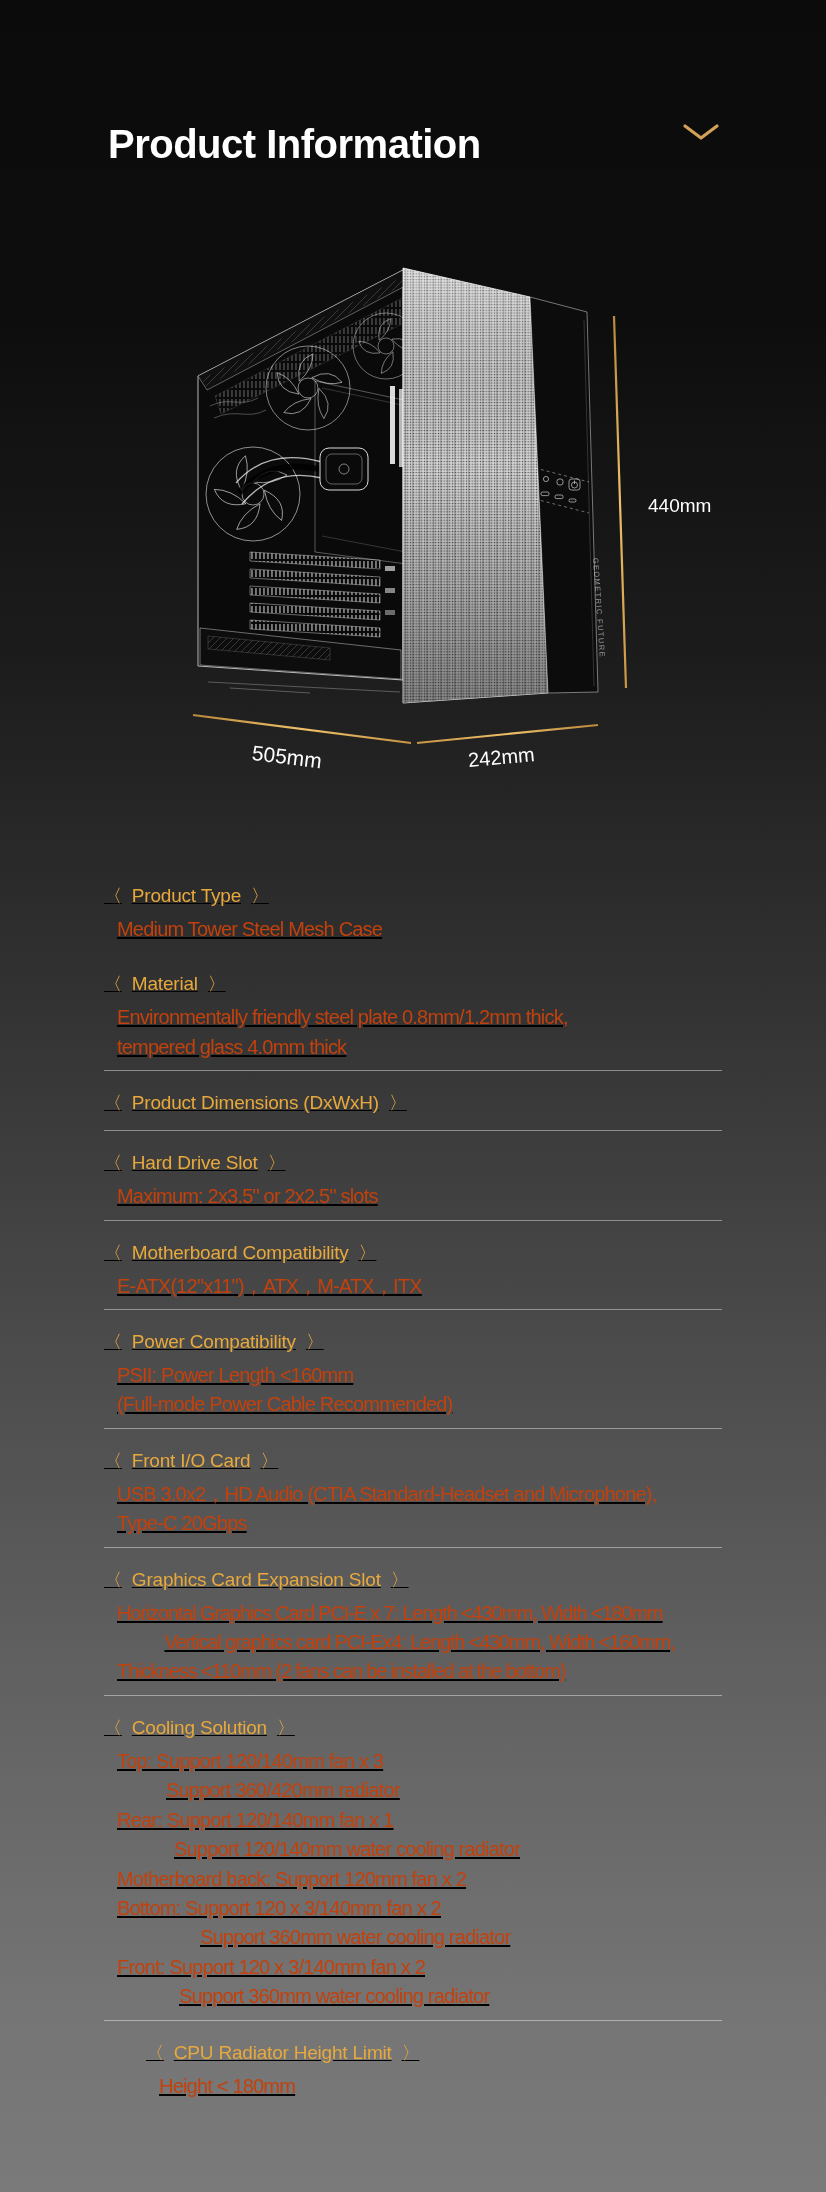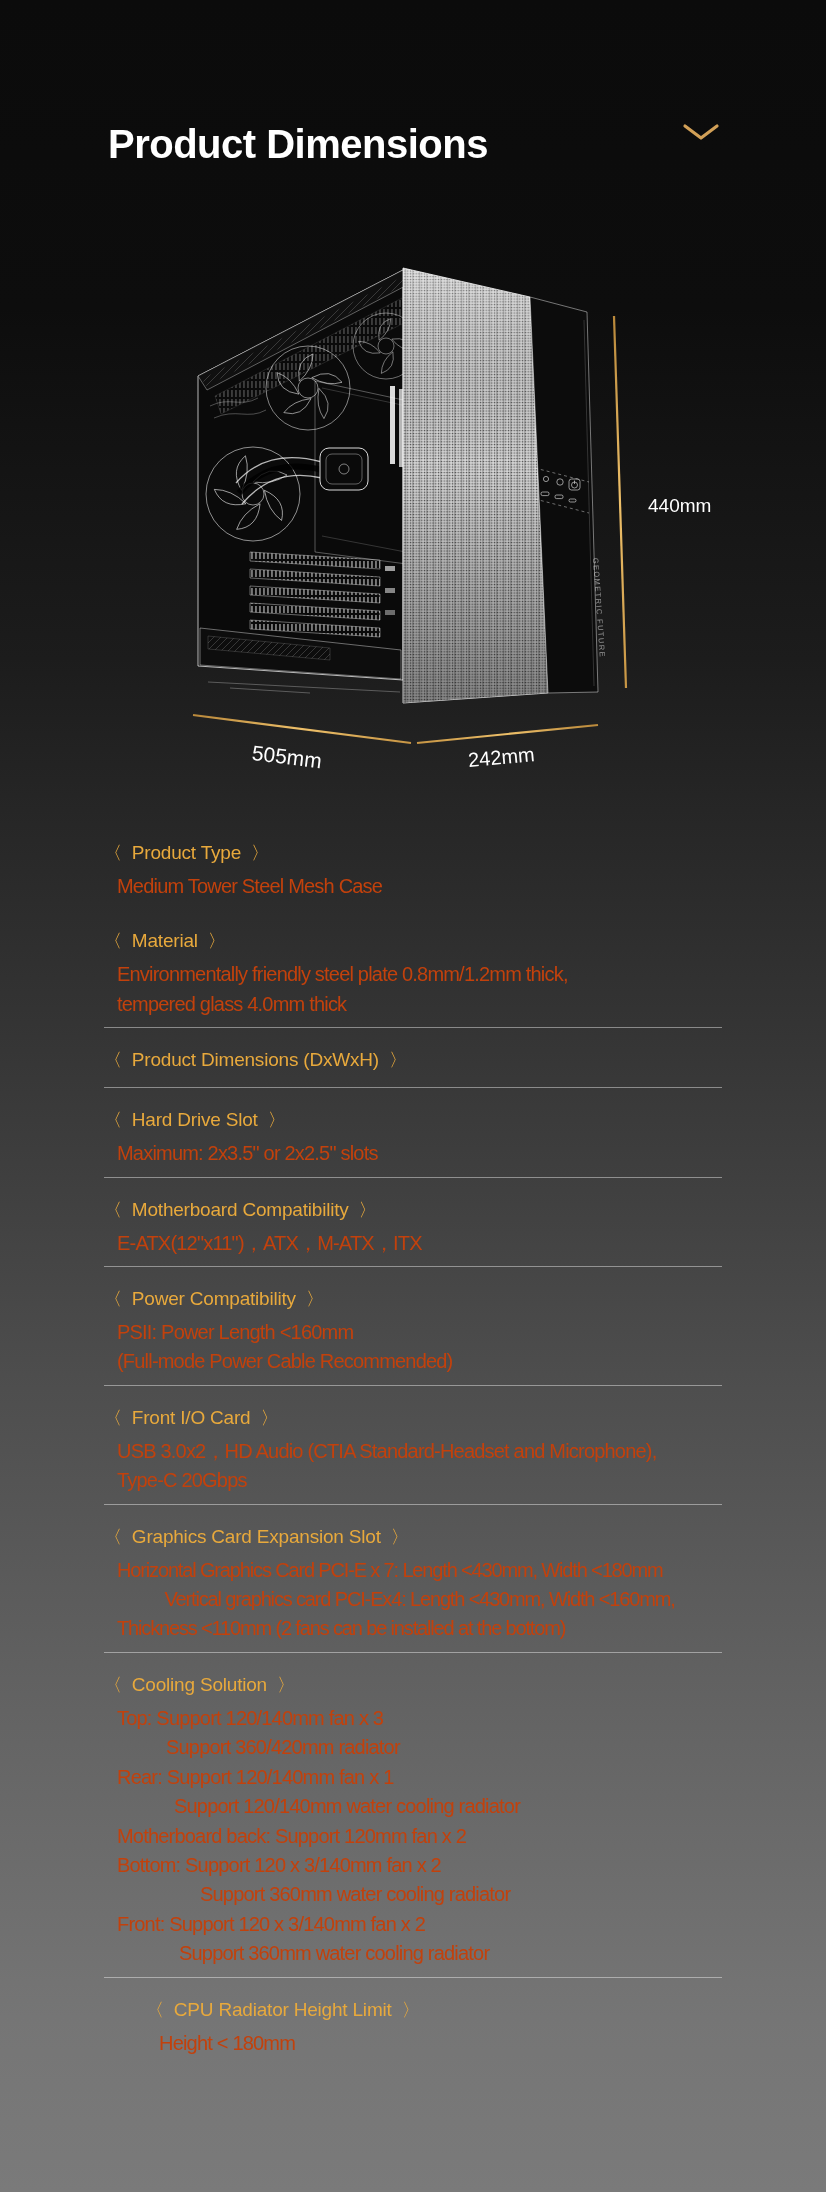--- a/index.html
+++ b/index.html
@@ -7,40 +7,40 @@
     width:826px;height:2192px;position:relative;overflow:hidden;
     background:linear-gradient(180deg,#0b0b0b 0%,#0d0d0d 14%,#1c1c1c 30%,#333333 46%,#4c4c4c 62%,#636363 78%,#757575 92%,#7a7a7a 100%);
     font-family:"Liberation Sans",sans-serif;
   }
   .page-title{
     position:absolute;left:108px;top:120px;
     font-size:40px;font-weight:700;color:#ffffff;letter-spacing:-0.5px;line-height:48px;
   }
   .chevron-wrap{position:absolute;left:681px;top:122px;width:40px;height:22px;cursor:pointer;}
   .case-illo{position:absolute;left:90px;top:236px;}
-  .specs{position:absolute;left:104px;top:838px;width:618px;}
+  .specs{position:absolute;left:104px;top:881px;width:618px;text-decoration:underline;}
   .sec-title{
     font-size:19px;line-height:29px;color:#E8A93C;margin:0 0 4px 0;letter-spacing:-0.2px;
     white-space:nowrap;
   }
   .bracket-l{margin-right:10px;font-size:18px;}
   .bracket-r{margin-left:10px;font-size:18px;}
   .sec-line{
     font-size:20px;line-height:29.4px;color:#c2410c;letter-spacing:-0.8px;white-space:nowrap;
   }
   .condensed .sec-line, .sec-line.condensed{letter-spacing:-1.15px;}
   .section{border-bottom:0 solid transparent;}
   .section.divided{padding-bottom:8px;border-bottom:1px solid rgba(255,255,255,.42);margin-bottom:17px;}
   .section.plain{margin-bottom:25px;}
   .section:last-child{margin-bottom:0;margin-left:42px;}
 </style>
 </head>
 <body>
 
-<div class="page-title">Product Dimensions</div>
+<div class="page-title">Product Information</div>
 
 <div class="chevron-wrap">
   <svg width="40" height="22">
     <path d="M4,4 L20,16 L36,4" stroke="#D2A057" stroke-width="3.2" fill="none" stroke-linecap="round" stroke-linejoin="round"></path>
   </svg>
 </div>
 
 <svg class="case-illo" width="680" height="560" viewBox="0 0 680 560">
   <defs>
     <pattern id="meshDots" width="2.8" height="2.8" patternUnits="userSpaceOnUse">

